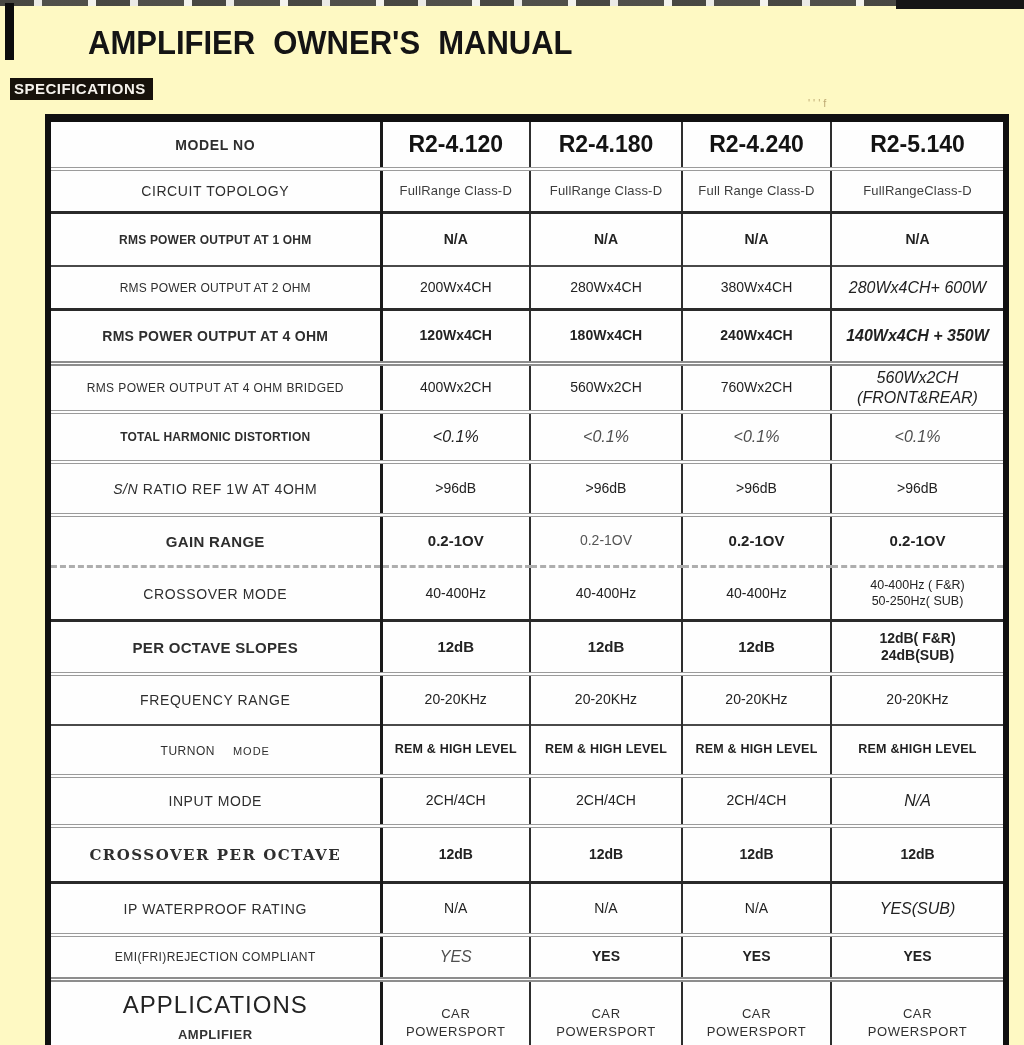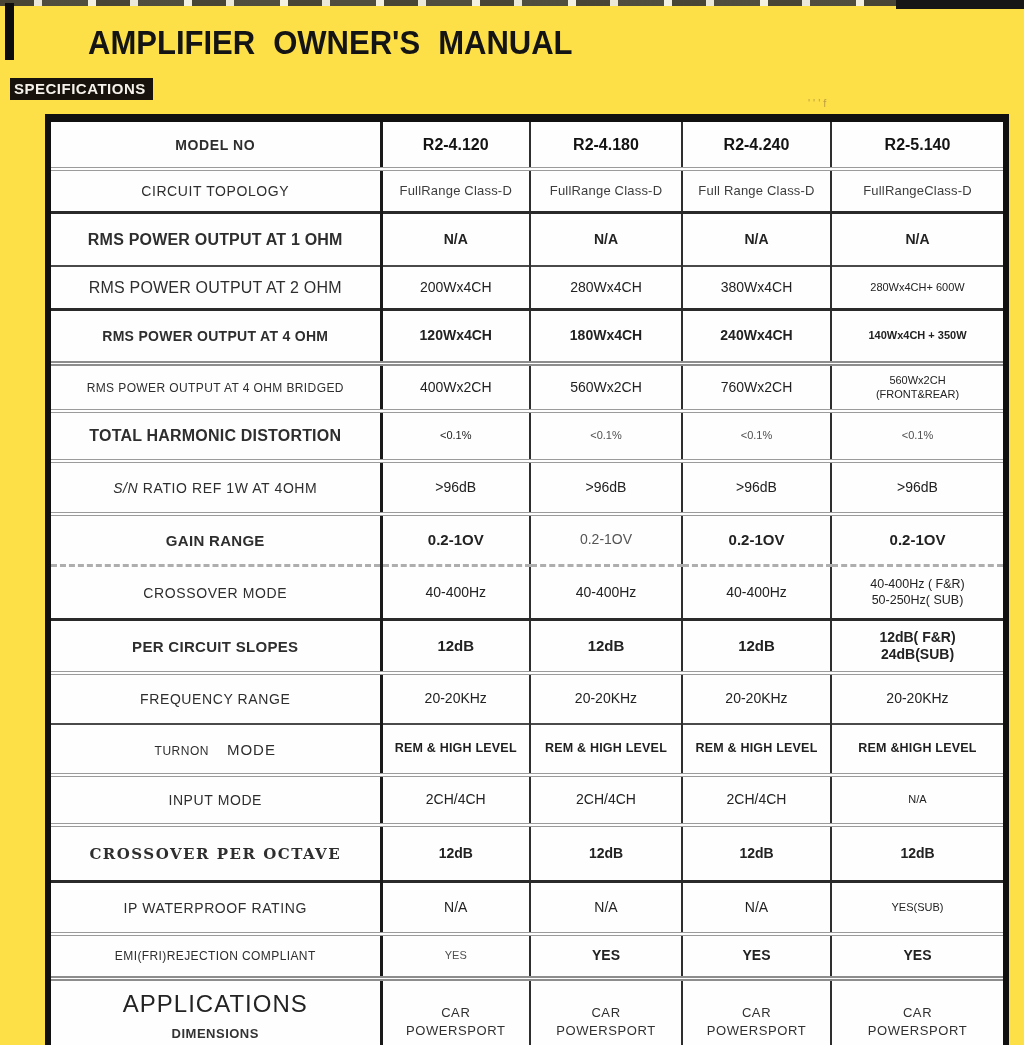--- a/index.html
+++ b/index.html
@@ -1,16 +1,16 @@
 <!DOCTYPE html>
 <html><head>
 <meta charset="utf-8">
 <style>
   html,body{margin:0;padding:0;background:#ffffff;}
-  .page{position:relative;width:1024px;height:1045px;background:#fde047;overflow:hidden;
+  .page{position:relative;width:1024px;height:1045px;background:#fef9c3;overflow:hidden;
         font-family:"Liberation Sans",sans-serif;}
 
   
   .top-strip{position:absolute;left:0;top:0;width:1024px;height:6px;
     background:repeating-linear-gradient(90deg,#343434 0 34px,#e9e9e9 34px 42px,#3d3d3d 42px 88px,#f2f2f2 88px 96px);
     opacity:.9;}
   .top-strip-right{position:absolute;right:0;top:0;width:128px;height:9px;background:#161616;}
   .left-bar{position:absolute;left:5px;top:3px;width:9px;height:57px;background:#0c0c0c;}
 
   .title{position:absolute;left:88px;top:24px;margin:0;font-size:33px;font-weight:bold;
@@ -42,33 +42,33 @@
 
   
   tr.row-header td{height:41px;} tr.row-circuit td{height:36px;} tr.row-rms1 td{height:47px;}
   tr.row-rms2 td{height:37px;} tr.row-rms4 td{height:46px;} tr.row-bridged td{height:39px;}
   tr.row-thd td{height:42px;} tr.row-sn td{height:45px;} tr.row-gain td{height:44px;}
   tr.row-xover td{height:47px;} tr.row-slopes td{height:46px;} tr.row-freq td{height:44px;}
   tr.row-turnon td{height:44px;} tr.row-input td{height:42px;} tr.row-xoct td{height:49px;}
   tr.row-ip td{height:45px;} tr.row-emi td{height:36px;} tr.row-apps td{height:97px;}
 
   .val{font-size:14px;white-space:pre-line;line-height:1.25;}
-  .v-bold{font-weight:bold;} .v-sm{font-size:11px;} .v-xs{font-size:12.5px;}
+  .v-bold{font-weight:bold;} .v-sm{font-size:16px;font-style:italic;} .v-xs{font-size:12.5px;}
   .v-gray{color:#4f4f4f;} .v-reg{font-weight:400;color:#555;}
 
   .model-no{font-weight:bold;font-size:27px;letter-spacing:1px;color:#111;}
-  .model{font-weight:bold;font-size:16px;color:#131313;}
+  .model{font-weight:bold;font-size:23px;color:#131313;}
 
   .lbl{font-size:14px;color:#2e2e2e;letter-spacing:.6px;}
   .lbl-bold{font-weight:bold;letter-spacing:.3px;}
-  .lbl-cond{font-size:16px;letter-spacing:.2px;}
+  .lbl-cond{font-size:12px;letter-spacing:.2px;}
   .lbl-sm{font-size:12px;letter-spacing:.4px;}
   .lbl-serif{font-family:"DejaVu Serif",serif;font-size:15px;letter-spacing:1.5px;font-weight:700;}
   .turnon-main{font-size:12px;letter-spacing:.5px;}
-  .turnon-sub{font-size:15px;letter-spacing:1px;margin-left:18px;text-align:right;}
+  .turnon-sub{font-size:11px;letter-spacing:1px;margin-left:18px;text-align:right;}
   .circuit-val{font-size:13px;color:#3d3d3d;letter-spacing:.2px;}
   .turnon-val{font-size:12.5px;font-weight:bold;letter-spacing:.2px;color:#1f1f1f;}
 
   
   .apps-cell{vertical-align:top;padding-top:5px;}
   .apps-title{font-size:24px;color:#232323;letter-spacing:1px;margin:4px 0 8px 0;}
   .dims-title{font-size:13px;font-weight:bold;color:#333;letter-spacing:.5px;margin-bottom:4px;}
   .mount-title{font-size:14px;font-weight:bold;color:#333;letter-spacing:.2px;}
   .app-name{font-size:13px;color:#303030;letter-spacing:.6px;white-space:pre-line;line-height:1.45;margin-bottom:13px;}
 </style>
@@ -174,21 +174,21 @@
     <tr class="row-xover b-dash">
       <td class="lbl">CROSSOVER MODE</td>
       <td class="val c1">40-400Hz</td>
       <td class="val">40-400Hz</td>
       <td class="val">40-400Hz</td>
       <td class="val v-xs c4">40-400Hz ( F&amp;R)
 50-250Hz( SUB)</td>
     </tr>
 
     <tr class="row-slopes b-dark">
-      <td class="lbl lbl-bold" style="font-size:15px">PER CIRCUIT SLOPES</td>
+      <td class="lbl lbl-bold" style="font-size:15px">PER OCTAVE SLOPES</td>
       <td class="val v-bold c1" style="font-size:15px">12dB</td>
       <td class="val v-bold" style="font-size:15px">12dB</td>
       <td class="val v-bold" style="font-size:15px">12dB</td>
       <td class="val v-bold c4">12dB( F&amp;R)
 24dB(SUB)</td>
     </tr>
 
     <tr class="row-freq b-gray">
       <td class="lbl">FREQUENCY RANGE</td>
       <td class="val c1">20-20KHz</td>
@@ -233,21 +233,21 @@
       <td class="lbl lbl-sm">EMI(FRI)REJECTION COMPLIANT</td>
       <td class="val v-sm v-gray c1">YES</td>
       <td class="val v-bold">YES</td>
       <td class="val v-bold">YES</td>
       <td class="val v-bold c4">YES</td>
     </tr>
 
     <tr class="row-apps b-grayw">
       <td class="lbl apps-cell">
         <div class="apps-title">APPLICATIONS</div>
-        <div class="dims-title">DIMENSIONS</div>
+        <div class="dims-title">AMPLIFIER</div>
         <div class="mount-title">(Mounting Feet Included)</div>
       </td>
       <td class="val apps-cell c1">
         <div class="app-name">CAR
 POWERSPORT</div>
         
       </td>
       <td class="val apps-cell">
         <div class="app-name">CAR
 POWERSPORT</div>

